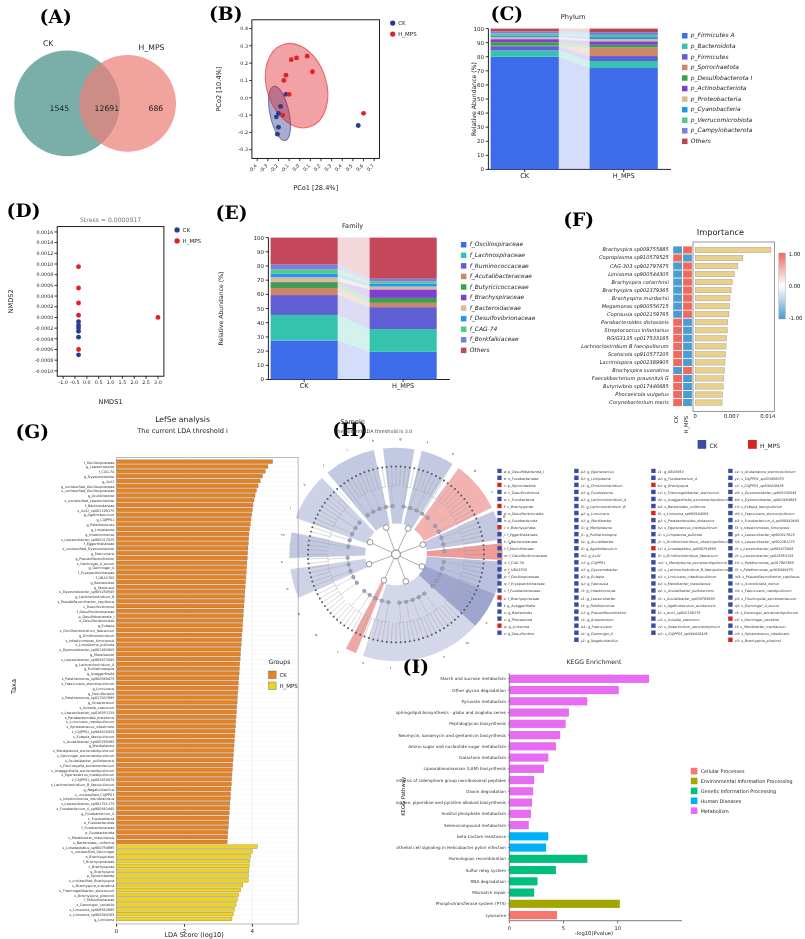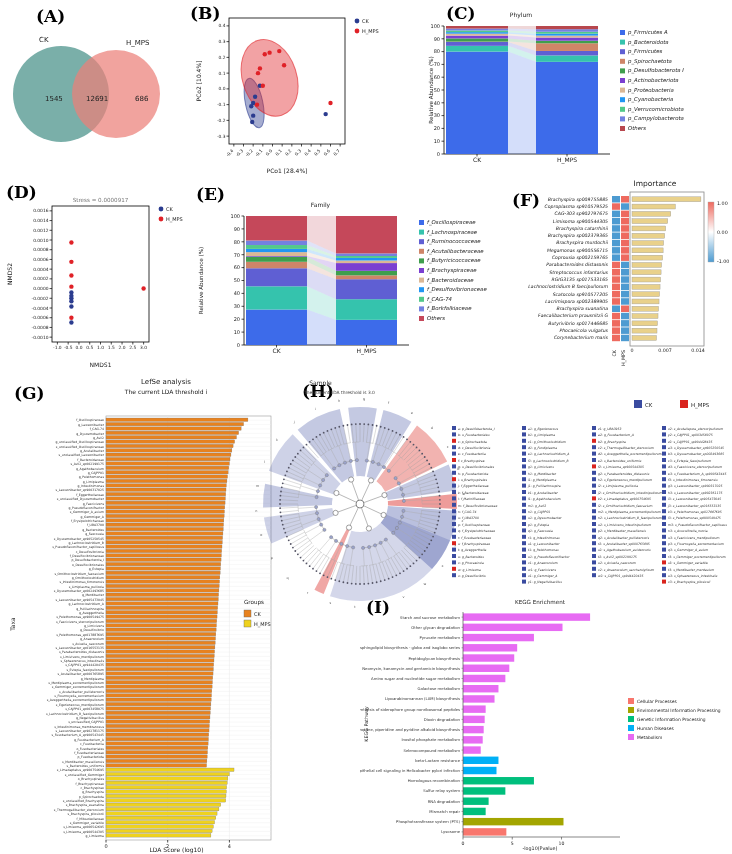--- a/index.html
+++ b/index.html
@@ -336,21 +336,21 @@
         <text x="233" y="93.6" font-size="5.4" fill="#222" font-style="italic">f_Bacteroidaceae</text>
         <rect x="225" y="99.2" width="5" height="5" fill="#2196F3"></rect>
         <text x="233" y="103.2" font-size="5.4" fill="#222" font-style="italic">f_Desulfovibrionaceae</text>
         <rect x="225" y="108.8" width="5" height="5" fill="#52C98A"></rect>
         <text x="233" y="112.8" font-size="5.4" fill="#222" font-style="italic">f_CAG-74</text>
         <rect x="225" y="118.39999999999999" width="5" height="5" fill="#7381E0"></rect>
         <text x="233" y="122.39999999999999" font-size="5.4" fill="#222" font-style="italic">f_Borkfalkiaceae</text>
         <rect x="225" y="128" width="5" height="5" fill="#C5485A"></rect>
         <text x="233" y="132" font-size="5.4" fill="#222" font-style="italic">Others</text>
       </svg></div>
-  <div class="chart" id="p-imp" style="left:505px;top:174px"><svg width="227" height="205">
+  <div class="chart" id="p-imp" style="left:505px;top:202px"><svg width="227" height="205">
         <text x="150" y="12" font-size="7.5" fill="#222" text-anchor="middle">Importance</text>
         <rect x="125" y="18" width="74" height="154" fill="none" stroke="#888" stroke-width="0.8"></rect>
         <text x="103" y="26.6" font-size="4.6" fill="#222" text-anchor="end" font-style="italic">Brachyspira sp009755885</text>
         <rect x="107" y="22" width="8" height="6.5" fill="#4D9BD1"></rect>
         <rect x="116" y="22" width="8" height="6.5" fill="#EE6A5F"></rect>
         <rect x="127" y="22.8" width="68.89655172413794" height="4.9" fill="#E9D18B" stroke="#999" stroke-width="0.4"></rect>
         <text x="103" y="33.9" font-size="4.6" fill="#222" text-anchor="end" font-style="italic">Coproplasma sp910579525</text>
         <rect x="107" y="29.3" width="8" height="6.5" fill="#EE6A5F"></rect>
         <rect x="116" y="29.3" width="8" height="6.5" fill="#4D9BD1"></rect>
         <rect x="127" y="30.1" width="43.37931034482759" height="4.9" fill="#E9D18B" stroke="#999" stroke-width="0.4"></rect>

